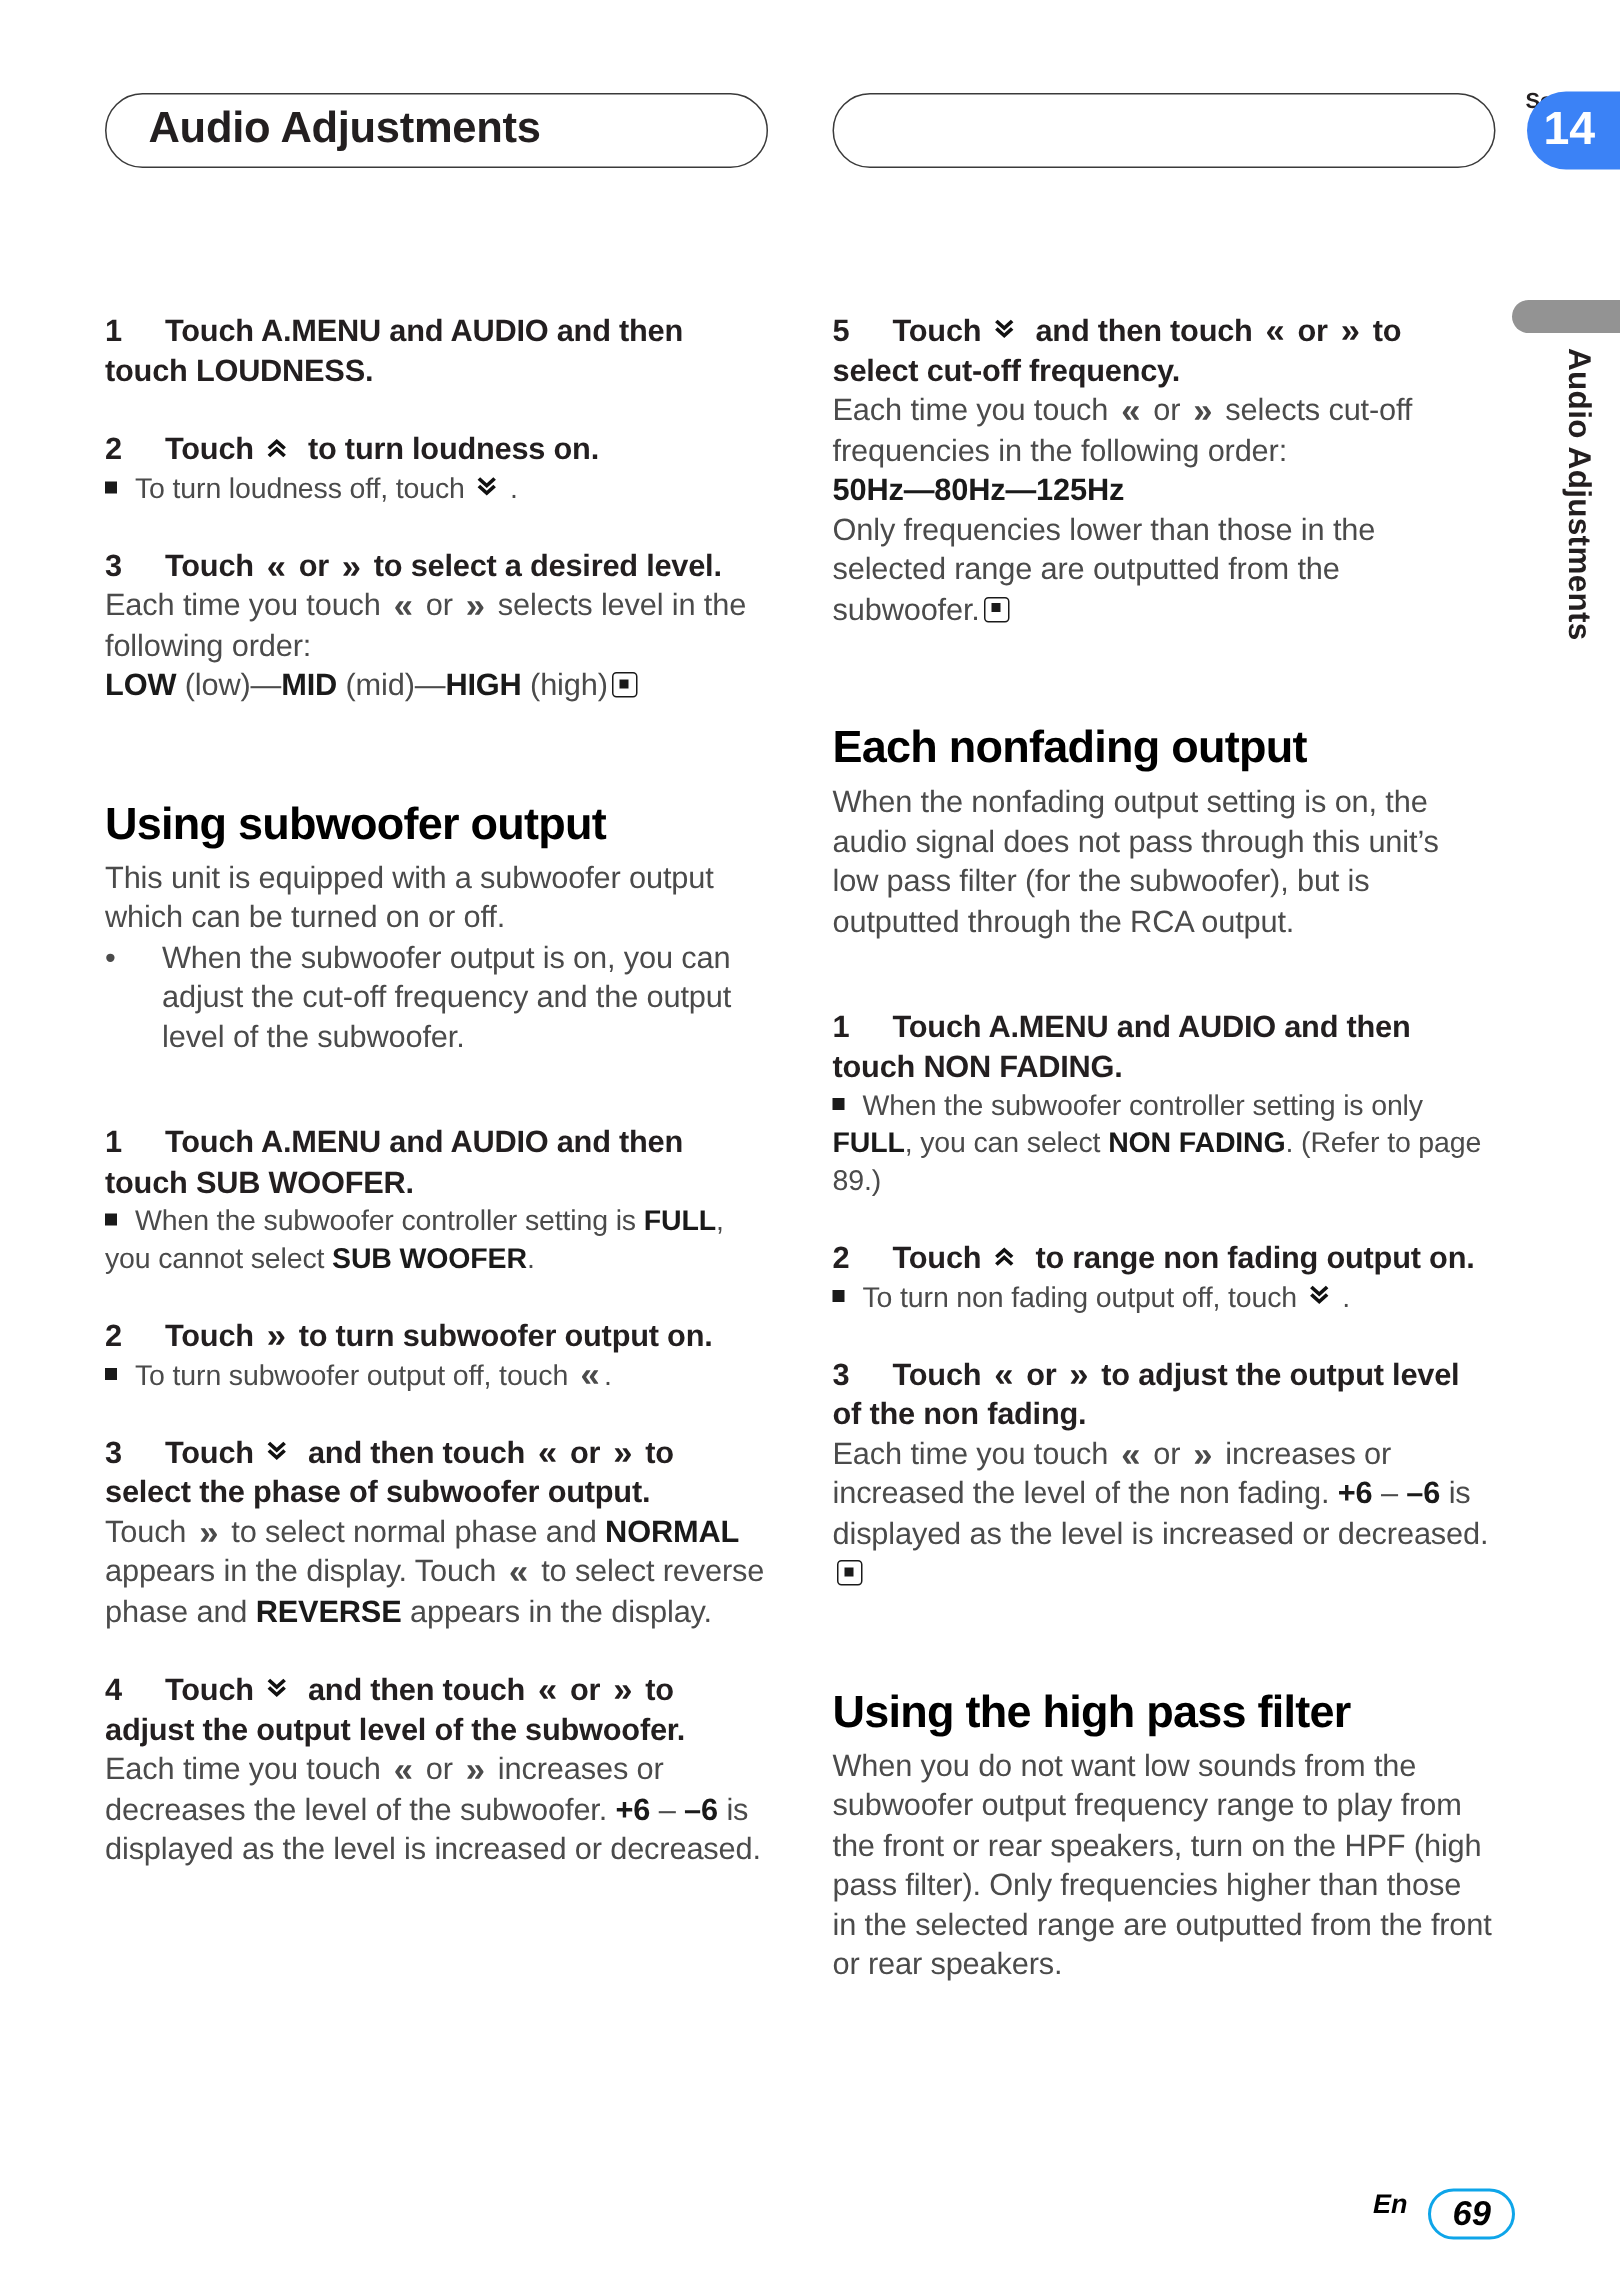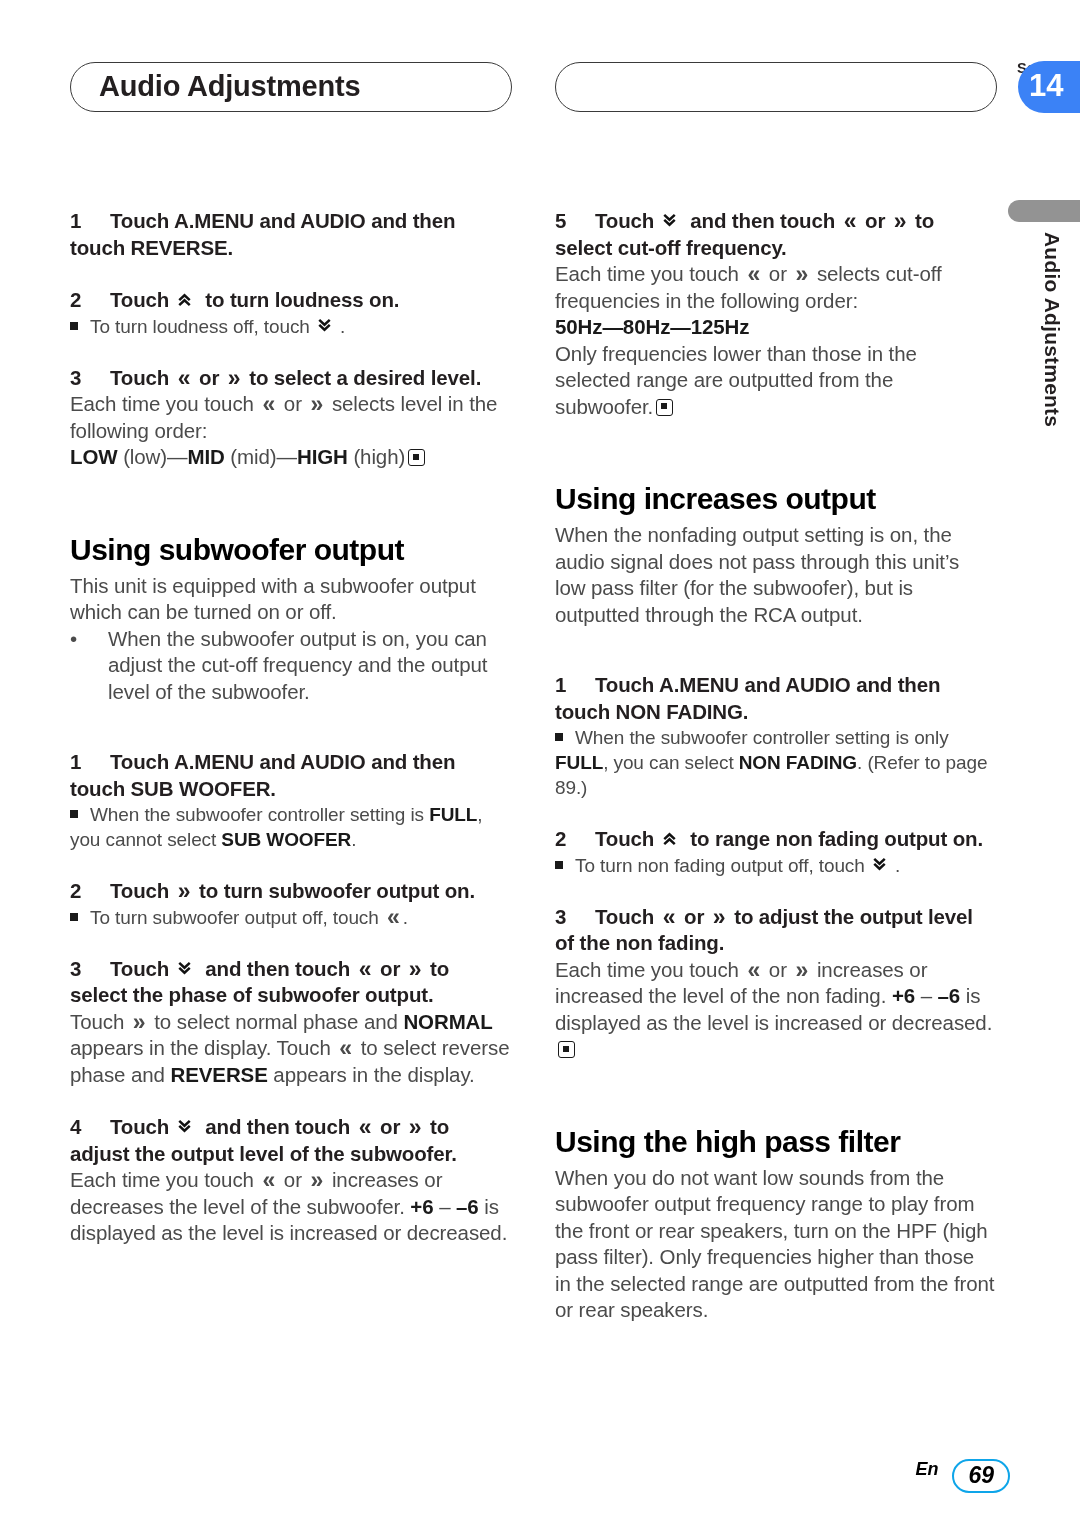--- a/index.html
+++ b/index.html
@@ -262,21 +262,21 @@
   <div id="section-tab">
     <span class="num">14</span>
   </div>
 
   <div id="side-tab-bar"></div>
   <div id="side-tab-text">Audio Adjustments</div>
 
   <div class="col" id="col-left">
 
     <p class="step-head">
-      <span class="num">1</span><span>Touch A.MENU and AUDIO and then touch REVERSE.</span>
+      <span class="num">1</span><span>Touch A.MENU and AUDIO and then touch LOUDNESS.</span>
     </p>
 
     <div class="gap-md"></div>
 
     <p class="step-head">
       <span class="num">2</span><span>Touch</span>
       <span class="ico ico-up"><svg width="15" height="15" viewBox="0 0 15 15">
             <path d="M1.4 7.2 L7.5 1.6 L13.6 7.2 L11.9 8.9 L7.5 4.9 L3.1 8.9 Z" fill="#111"></path>
             <path d="M1.4 12.2 L7.5 6.6 L13.6 12.2 L11.9 13.9 L7.5 9.9 L3.1 13.9 Z" fill="#111"></path>
           </svg></span>
@@ -408,21 +408,21 @@
     </p>
     <p class="body-text">
       <b>50Hz—80Hz—125Hz</b>
     </p>
     <p class="body-text">
       <span>Only frequencies lower than those in the selected range are outputted from the subwoofer.</span><span class="endmark"></span>
     </p>
 
     <div class="gap-xl"></div>
 
-    <h2 class="sec-head">Using increases output</h2>
+    <h2 class="sec-head">Each nonfading output</h2>
     <p class="body-text">When the nonfading output setting is on, the audio signal does not pass through this unit’s low pass filter (for the subwoofer), but is outputted through the RCA output.</p>
 
     <div class="gap-lg"></div>
 
     <p class="step-head">
       <span class="num">1</span><span>Touch A.MENU and AUDIO and then touch NON FADING.</span>
     </p>
     <p class="note">
       <span class="sq"></span><span>When the subwoofer controller setting is only </span><b>FULL</b><span>, you can select </span><b>NON FADING</b><span>. (Refer to page 89.)</span>
     </p>

